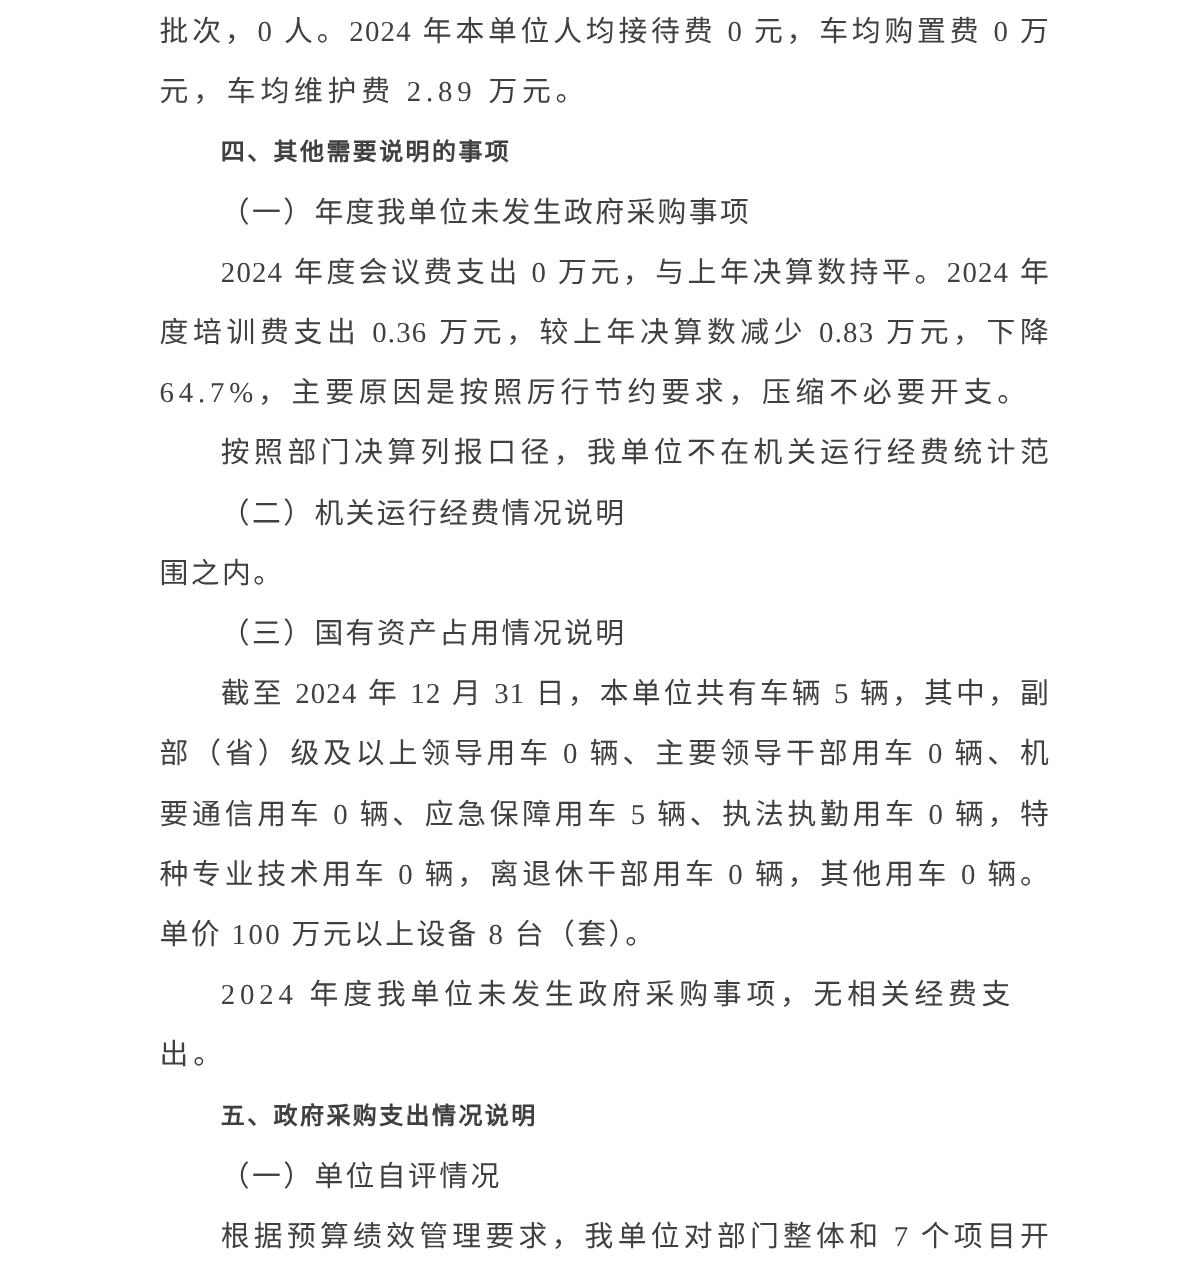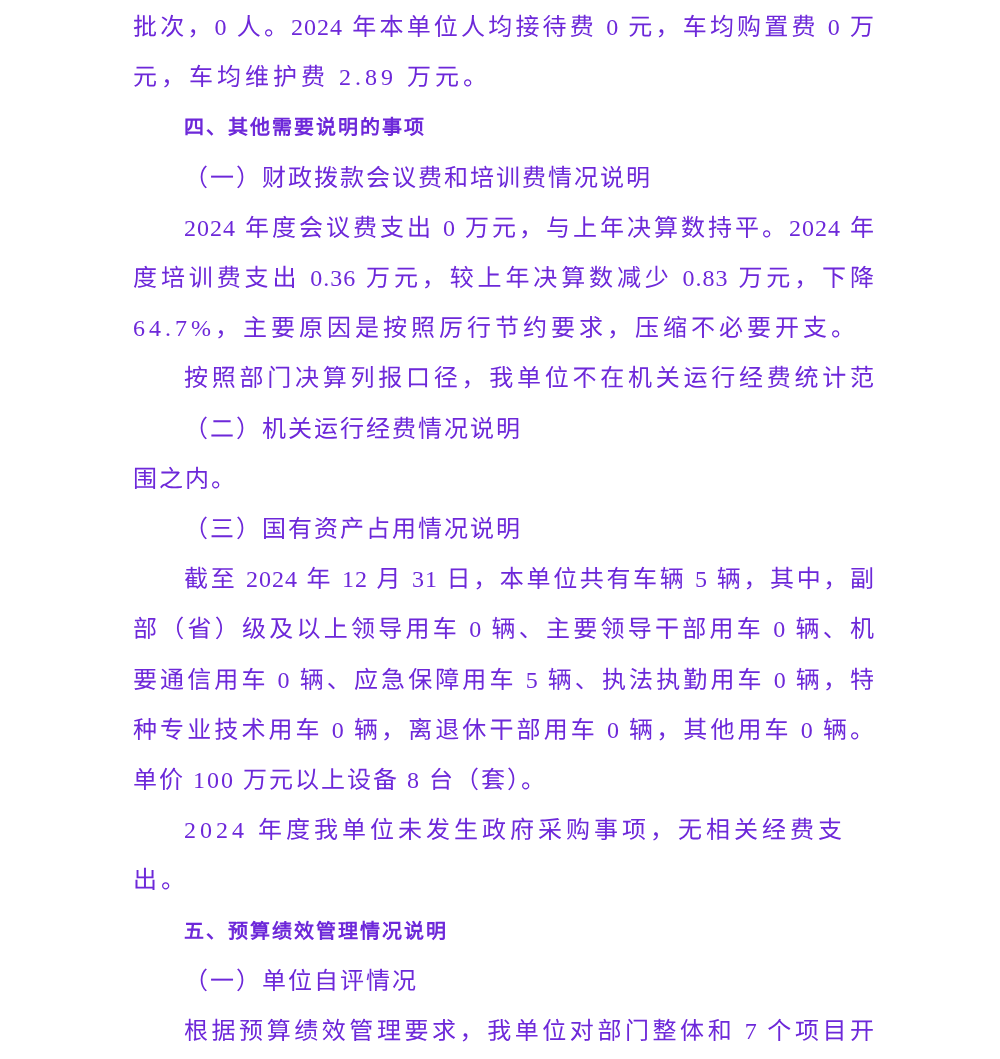--- a/index.html
+++ b/index.html
@@ -16,21 +16,21 @@
     padding: 2px 125px 0 133px;
     overflow: hidden;
     color: #000000;
   }
   .line {
     width: 742px;
     line-height: 50.2px;
     font-family: "Liberation Serif", "DejaVu Serif", serif;
     font-size: 24px;
     letter-spacing: 2px;
-    color: #6d28d9;
+    color: #404040;
     text-align: left;
   }
   
   .fill {
     text-align: justify;
     text-align-last: justify;
     letter-spacing: 1px;
   }
   
   .loose {
@@ -54,30 +54,30 @@
     letter-spacing: 2px;
   }
 </style>
 </head>
 <body>
 
 <div class="page">
   <div class="line body fill">批次，0 人。2024 年本单位人均接待费 0 元，车均购置费 0 万</div>
   <div class="line body loose">元，车均维护费 2.89 万元。</div>
   <div class="line h1 indent">四、其他需要说明的事项</div>
-  <div class="line sub indent">（一）财政拨款会议费和培训费情况说明</div>
+  <div class="line sub indent">（一）年度我单位未发生政府采购事项</div>
   <div class="line body indent fill">2024 年度会议费支出 0 万元，与上年决算数持平。2024 年</div>
   <div class="line body fill">度培训费支出 0.36 万元，较上年决算数减少 0.83 万元，下降</div>
   <div class="line body loose">64.7%，主要原因是按照厉行节约要求，压缩不必要开支。</div>
   <div class="line body indent fill">按照部门决算列报口径，我单位不在机关运行经费统计范</div>
   <div class="line sub indent">（二）机关运行经费情况说明</div>
   <div class="line body">围之内。</div>
   <div class="line sub indent">（三）国有资产占用情况说明</div>
   <div class="line body indent fill">截至 2024 年 12 月 31 日，本单位共有车辆 5 辆，其中，副</div>
   <div class="line body fill">部（省）级及以上领导用车 0 辆、主要领导干部用车 0 辆、机</div>
   <div class="line body fill">要通信用车 0 辆、应急保障用车 5 辆、执法执勤用车 0 辆，特</div>
   <div class="line body fill">种专业技术用车 0 辆，离退休干部用车 0 辆，其他用车 0 辆。</div>
   <div class="line body">单价 100 万元以上设备 8 台（套）。</div>
   <div class="line body indent loose">2024 年度我单位未发生政府采购事项，无相关经费支出。</div>
-  <div class="line h1 indent">五、预算绩效管理情况说明</div>
+  <div class="line h1 indent">五、政府采购支出情况说明</div>
   <div class="line sub indent">（一）单位自评情况</div>
   <div class="line body indent fill">根据预算绩效管理要求，我单位对部门整体和 7 个项目开</div>
 </div>
 
 </body></html>

